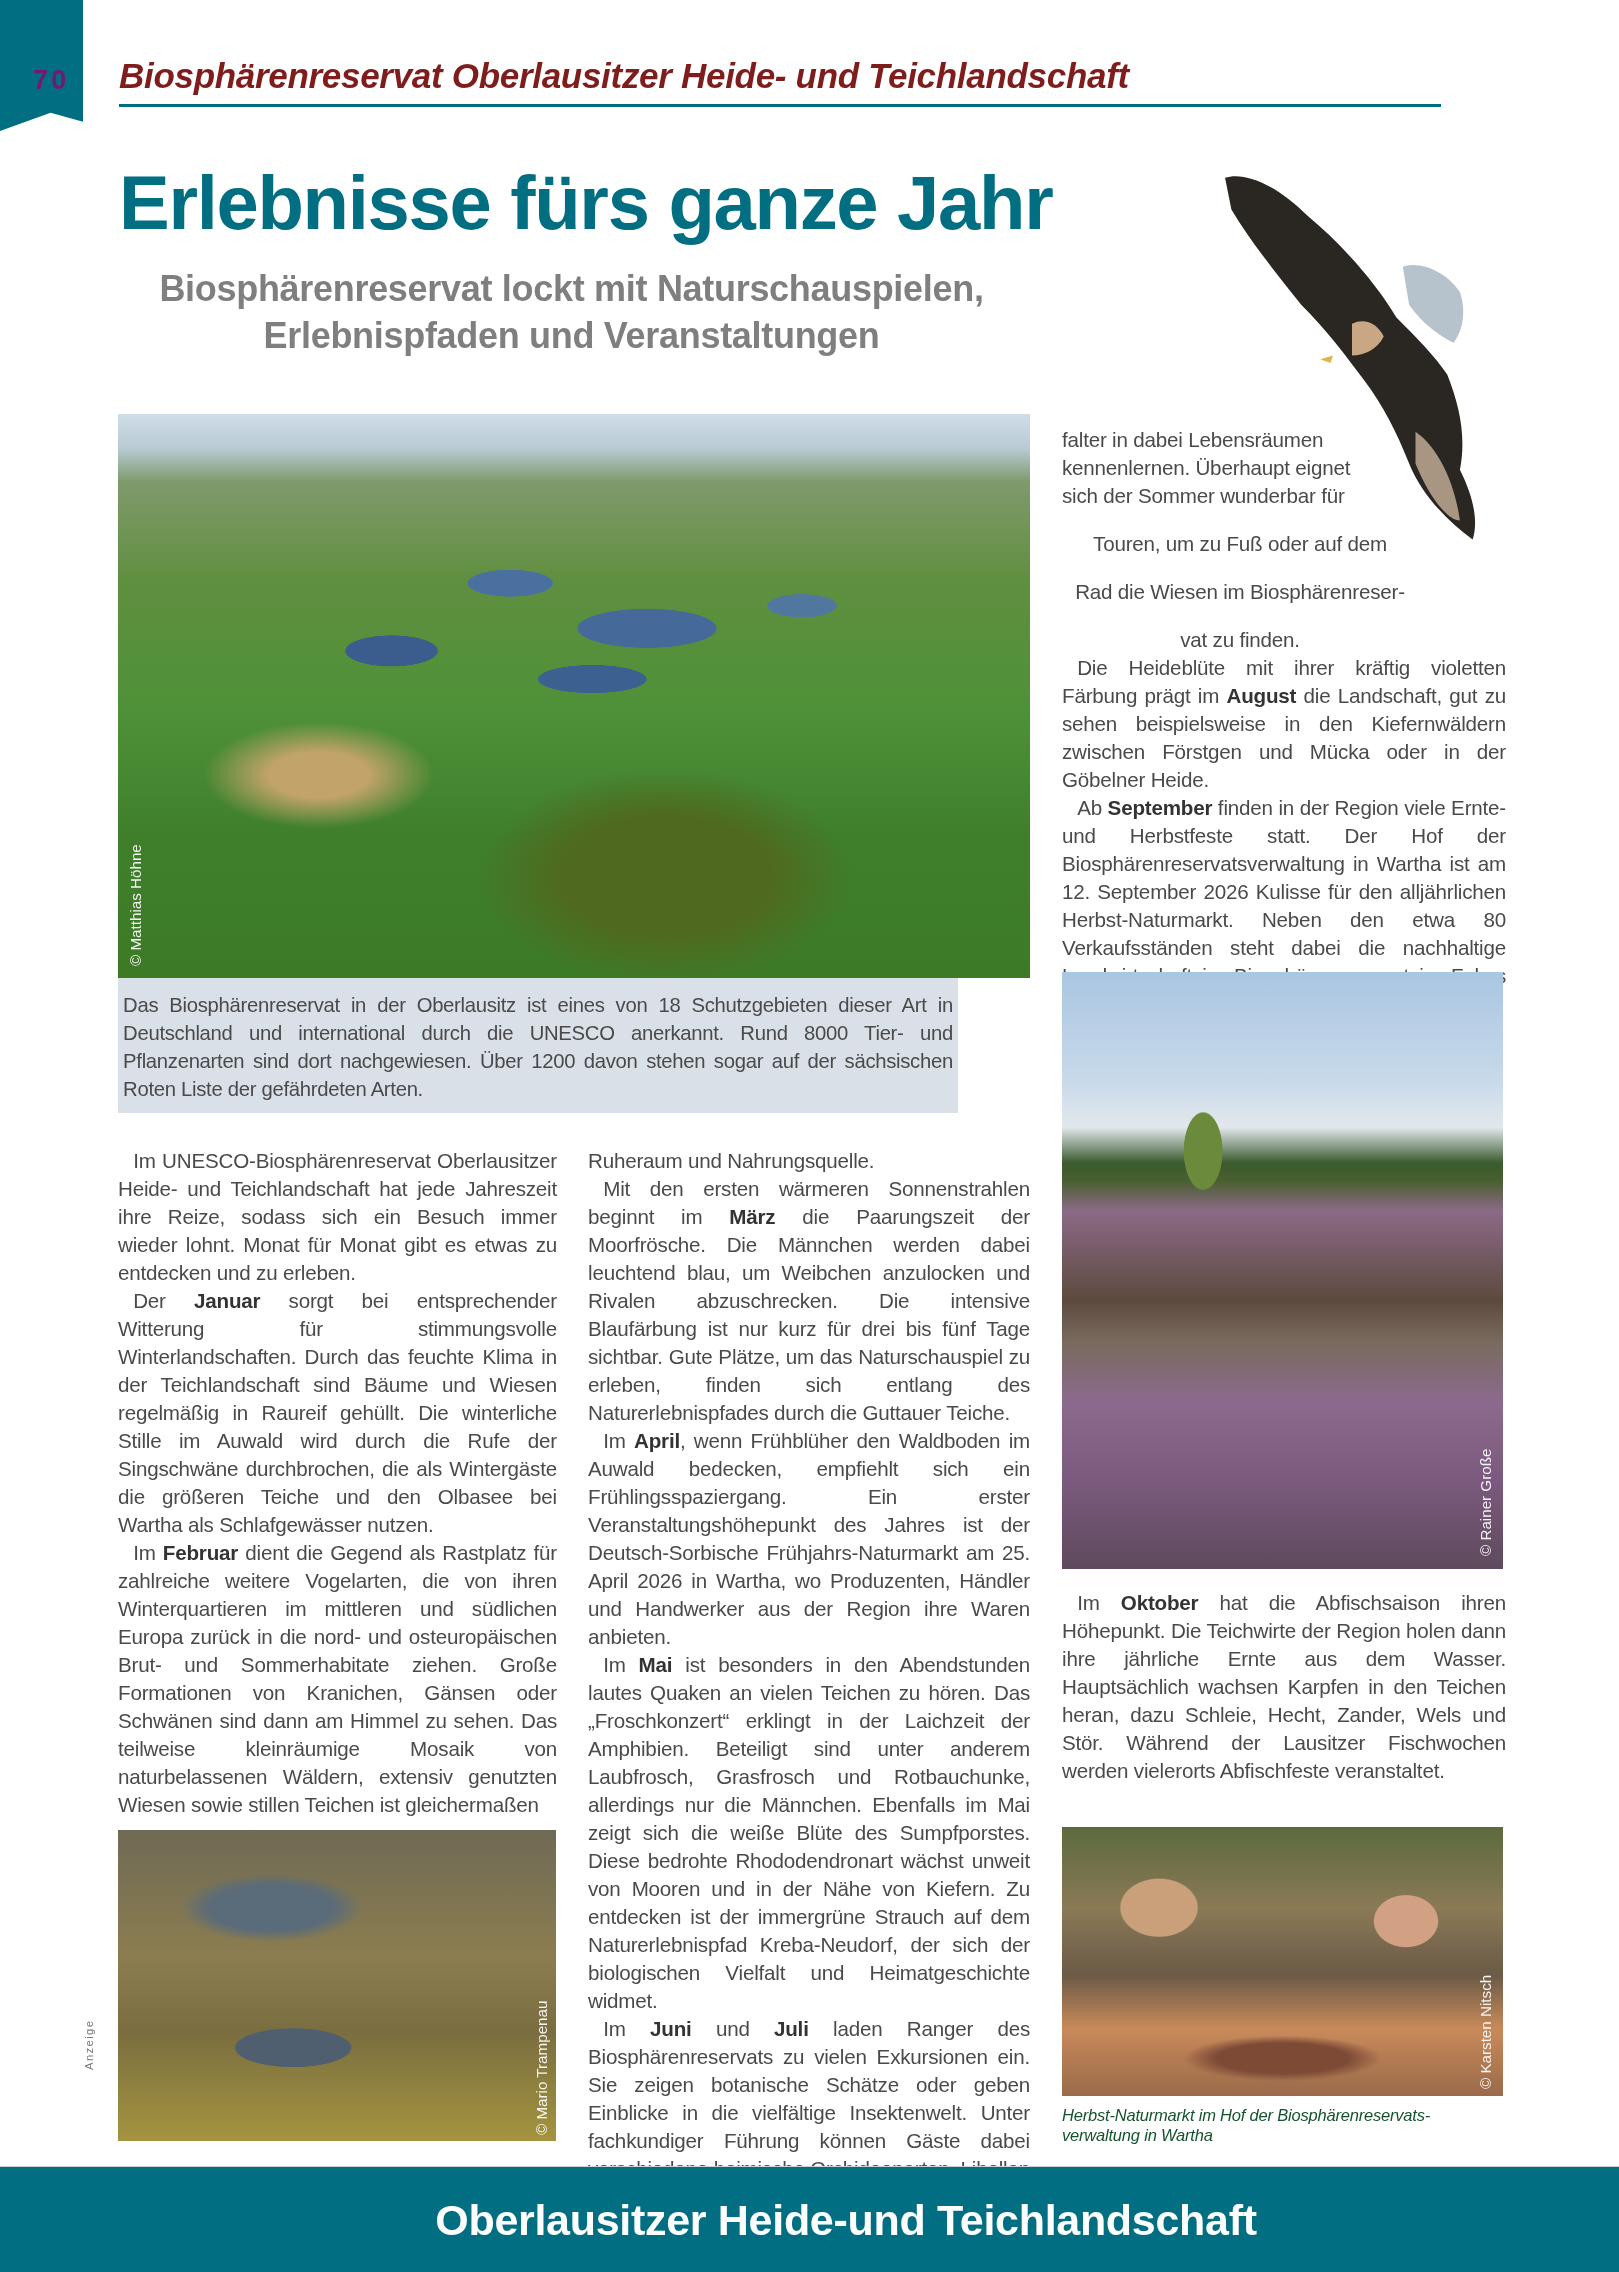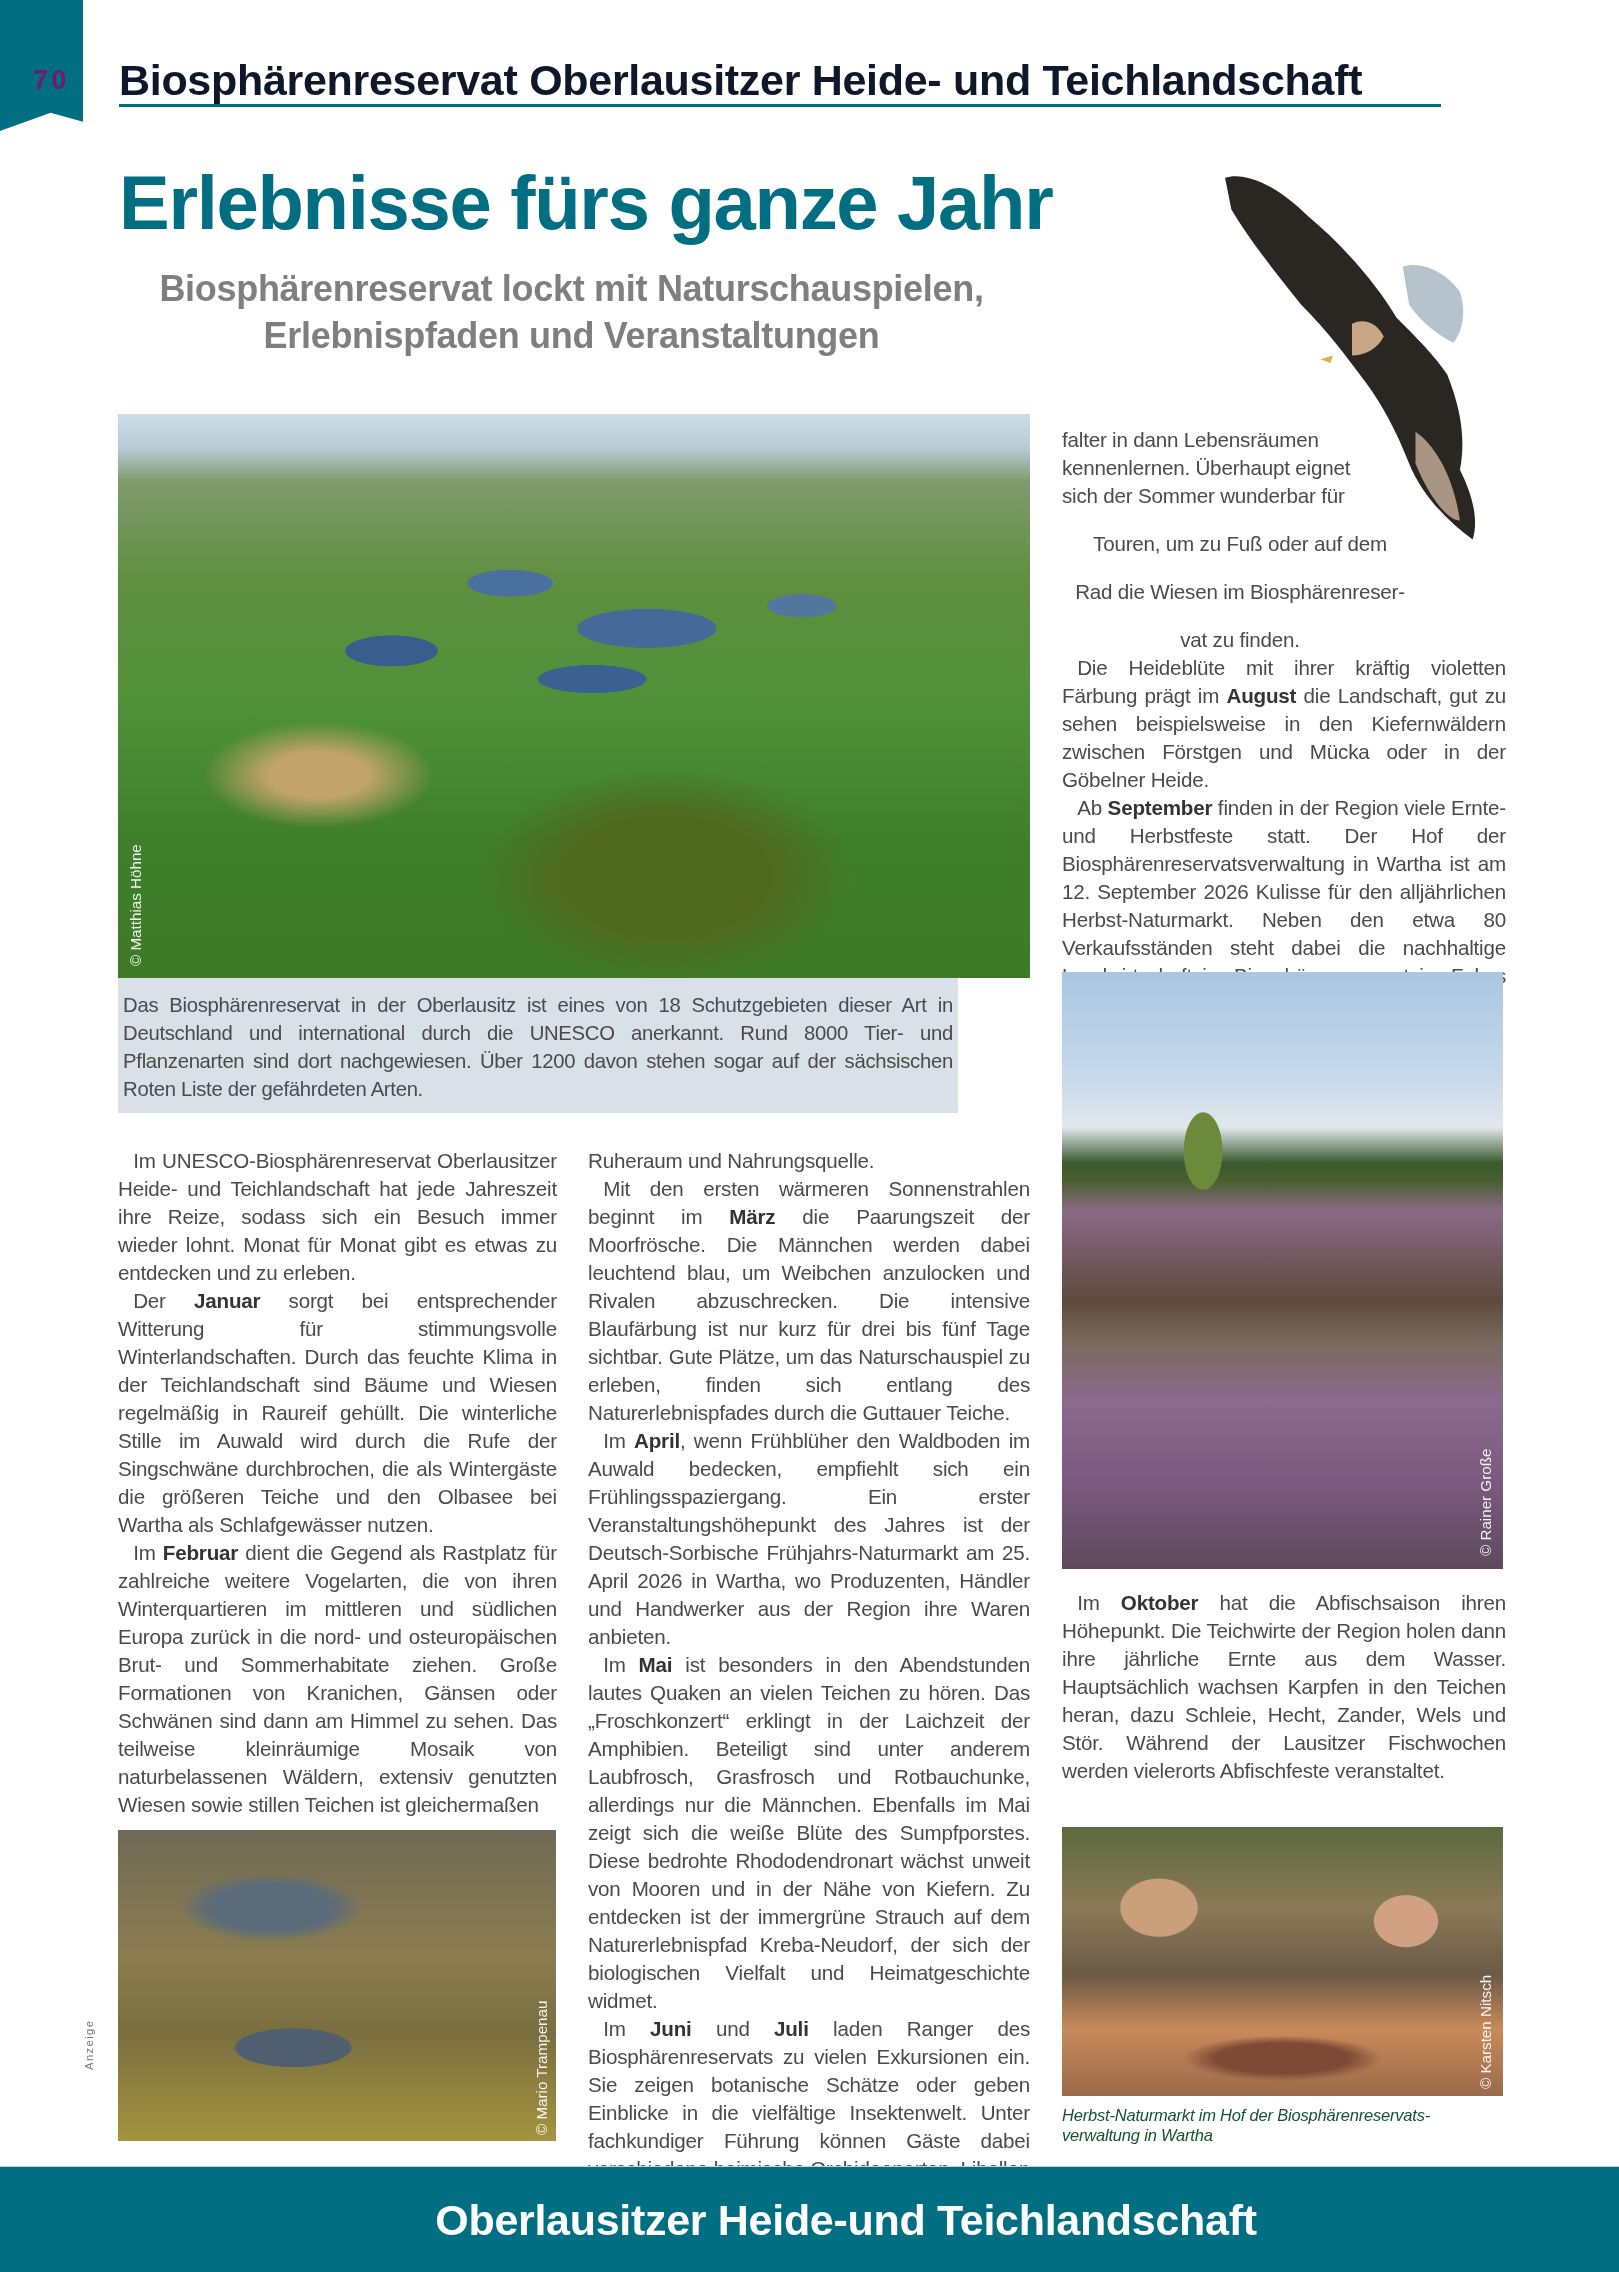--- a/index.html
+++ b/index.html
@@ -3,22 +3,22 @@
 <meta charset="utf-8">
 <style>
   * { box-sizing: border-box; margin: 0; padding: 0; }
   html, body { width: 1620px; height: 2273px; background: #ffffff; overflow: hidden; }
   body { position: relative; font-family: "Liberation Sans", "DejaVu Sans", sans-serif; color: #3f3f3f; }
 
   .page-tab { position: absolute; left: 0; top: 0; width: 83px; height: 131px; background: #016e82;
     clip-path: polygon(0 0, 100% 0, 100% 93%, 61% 86%, 0 100%); }
   .page-num { position: absolute; left: 33px; top: 65px; font-size: 27px; font-weight: bold; color: #701a75; letter-spacing: 3.2px; }
 
-  .running-head { position: absolute; left: 119px; top: 56px; font-size: 43px; font-weight: bold; color: #0f172a;
-    letter-spacing: -0.3px; white-space: nowrap; }
+  .running-head { position: absolute; left: 119px; top: 56px; font-size: 35px; font-weight: bold; color: #7f1d1d;
+    letter-spacing: -0.3px; white-space: nowrap; font-style: italic; }
   .running-line { position: absolute; left: 119px; top: 104px; width: 1322px; height: 3.2px; background: #016e82; }
 
   .headline { position: absolute; left: 119px; top: 159px; font-size: 76px; font-weight: bold; color: #016e82;
     letter-spacing: -1.3px; white-space: nowrap; }
   .subhead { position: absolute; left: 127px; top: 265px; width: 889px; text-align: center; font-size: 36px;
     font-weight: bold; color: #7f7f7f; line-height: 47px; letter-spacing: -0.3px; }
 
   .photo { position: absolute; overflow: hidden; }
   .credit { position: absolute; color: rgba(255,255,255,0.92); font-size: 15.2px; white-space: nowrap;
     transform: rotate(-90deg); transform-origin: left top; }
@@ -115,21 +115,21 @@
 
 <div class="col col-2">
   <p class="noindent">Ruheraum und Nahrungsquelle.</p>
   <p><span>Mit den ersten wärmeren Sonnenstrahlen beginnt im </span><b>März</b><span> die Paarungszeit der Moorfrösche. Die Männchen werden dabei leuchtend blau, um Weibchen anzulocken und Rivalen abzuschrecken. Die intensive Blaufärbung ist nur kurz für drei bis fünf Tage sichtbar. Gute Plätze, um das Naturschauspiel zu erleben, finden sich entlang des Naturerlebnispfades durch die Guttauer Teiche.</span></p>
   <p><span>Im </span><b>April</b><span>, wenn Frühblüher den Waldboden im Auwald bedecken, empfiehlt sich ein Frühlingsspaziergang. Ein erster Veranstaltungshöhepunkt des Jahres ist der Deutsch-Sorbische Frühjahrs-Naturmarkt am 25. April 2026 in Wartha, wo Produzenten, Händler und Handwerker aus der Region ihre Waren anbieten.</span></p>
   <p><span>Im </span><b>Mai</b><span> ist besonders in den Abendstunden lautes Quaken an vielen Teichen zu hören. Das „Froschkonzert“ erklingt in der Laichzeit der Amphibien. Beteiligt sind unter anderem Laubfrosch, Grasfrosch und Rotbauchunke, allerdings nur die Männchen. Ebenfalls im Mai zeigt sich die weiße Blüte des Sumpfporstes. Diese bedrohte Rhododendronart wächst unweit von Mooren und in der Nähe von Kiefern. Zu entdecken ist der immergrüne Strauch auf dem Naturerlebnispfad Kreba-Neudorf, der sich der biologischen Vielfalt und Heimatgeschichte widmet.</span></p>
   <p><span>Im </span><b>Juni</b><span> und </span><b>Juli</b><span> laden Ranger des Biosphärenreservats zu vielen Exkursionen ein. Sie zeigen botanische Schätze oder geben Einblicke in die vielfältige Insektenwelt. Unter fachkundiger Führung können Gäste dabei verschiedene heimische Orchideenarten, Libellen oder Nacht-</span></p>
 </div>
 
 <div class="col col-3a">
-  <div class="wrap-short">falter in dann Lebensräumen</div>
+  <div class="wrap-short">falter in dabei Lebensräumen</div>
   <div class="wrap-short">kennenlernen. Überhaupt eignet</div>
   <div class="wrap-short">sich der Sommer wunderbar für</div>
   <div class="wrap-mid">Touren, um zu Fuß oder auf dem</div>
   <div class="wrap-mid">Rad die Wiesen im Biosphärenreser-</div>
   <div class="wrap-mid">vat zu finden.</div>
   <p><span>Die Heideblüte mit ihrer kräftig violetten Färbung prägt im </span><b>August</b><span> die Landschaft, gut zu sehen beispielsweise in den Kiefernwäldern zwischen Förstgen und Mücka oder in der Göbelner Heide.</span></p>
   <p><span>Ab </span><b>September</b><span> finden in der Region viele Ernte- und Herbstfeste statt. Der Hof der Biosphärenreservatsverwaltung in Wartha ist am 12. September 2026 Kulisse für den alljährlichen Herbst-Naturmarkt. Neben den etwa 80 Verkaufsständen steht dabei die nachhaltige Landwirtschaft im Biosphärenreservat im Fokus des Informations- und Bildungsangebotes.</span></p>
 </div>
 
 <div class="photo heath" aria-label="Heideblüte mit Birke">

